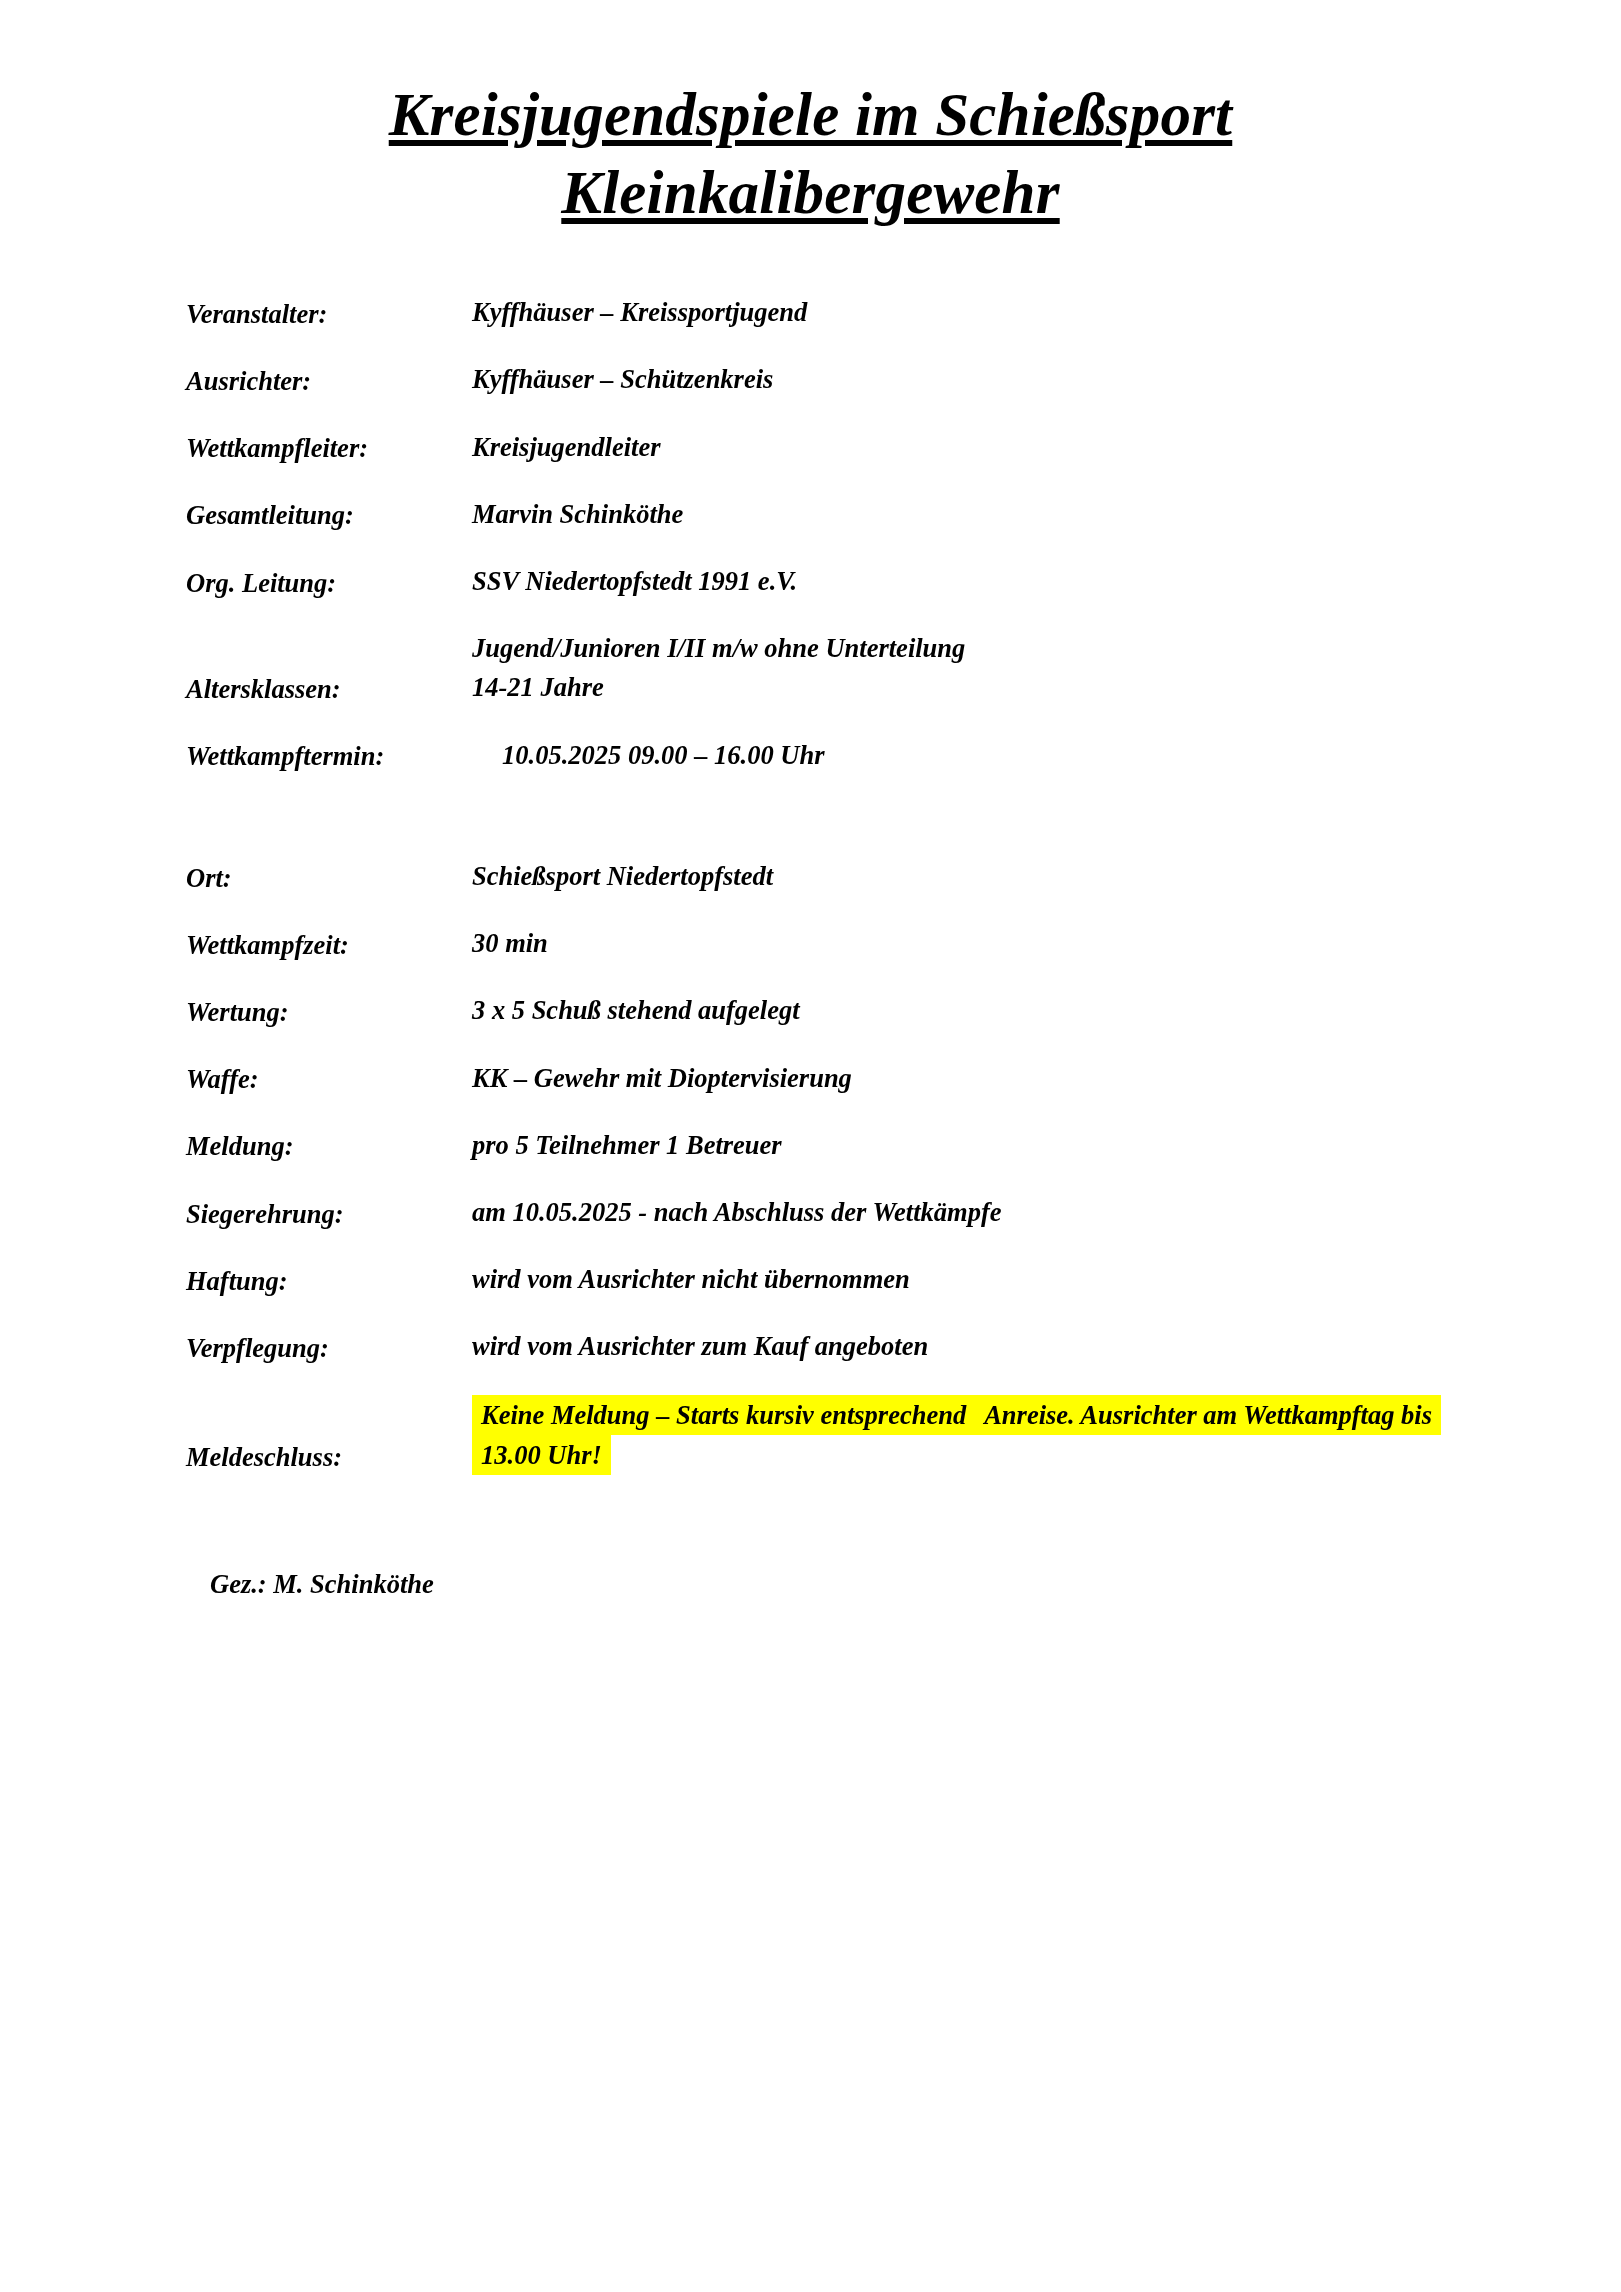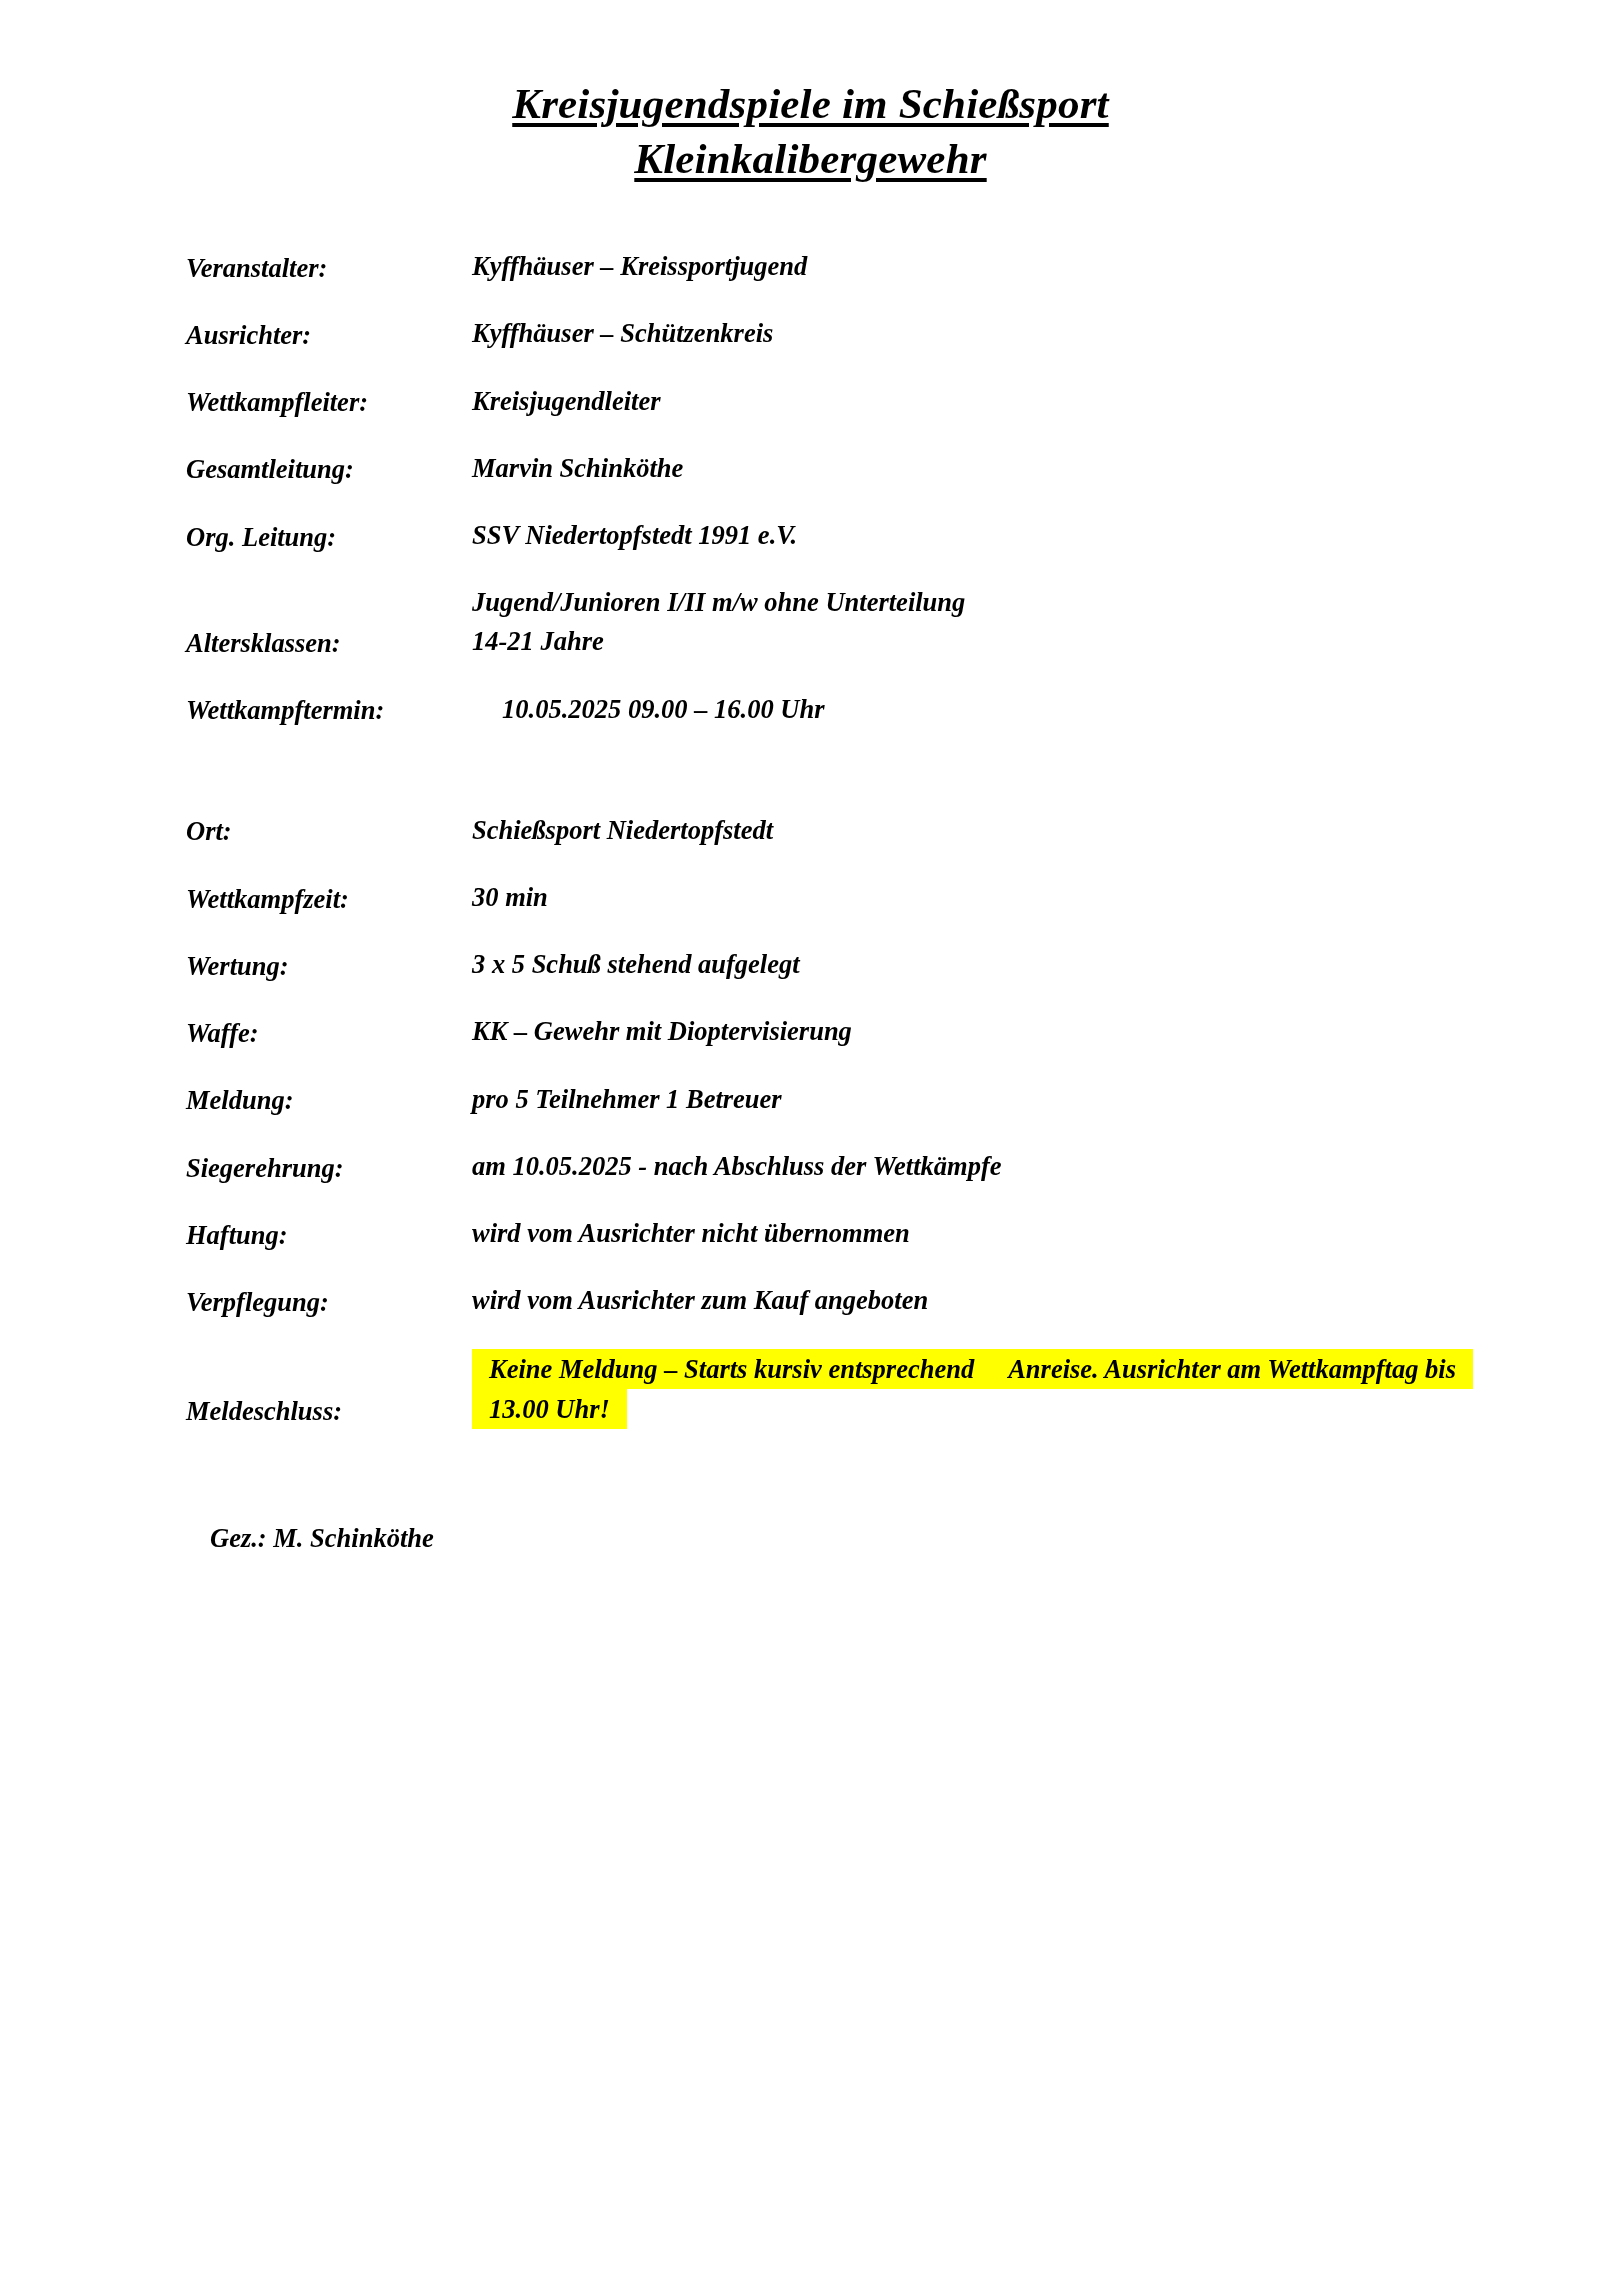--- a/index.html
+++ b/index.html
@@ -20,21 +20,21 @@
     height: 2293px;
     box-sizing: border-box;
     padding: 0;
     position: relative;
   }
   .title-block {
     text-align: center;
     margin-top: 76px;
   }
   .title-line {
-    font-size: 43px;
+    font-size: 61px;
     font-weight: bold;
     font-style: italic;
     line-height: 1.28;
     letter-spacing: 0.2px;
   }
   .title-line span.u {
     text-decoration: underline;
     text-underline-offset: 4.9px;
   }
   .content {
@@ -65,21 +65,21 @@
     font-style: italic;
     line-height: 1.48;
     flex: 1 1 auto;
   }
   .value .vline {
     display: block;
   }
   .hl .vline {
     background: #ffff00;
     display: inline-block;
-    padding: 0 17px;
+    padding: 0 9px;
   }
   .hl {
     line-height: 1.52;
   }
   .signature {
     margin-top: 94px;
     padding-left: 186px;
     font-size: 26.5px;
     font-weight: bold;
     font-style: italic;

